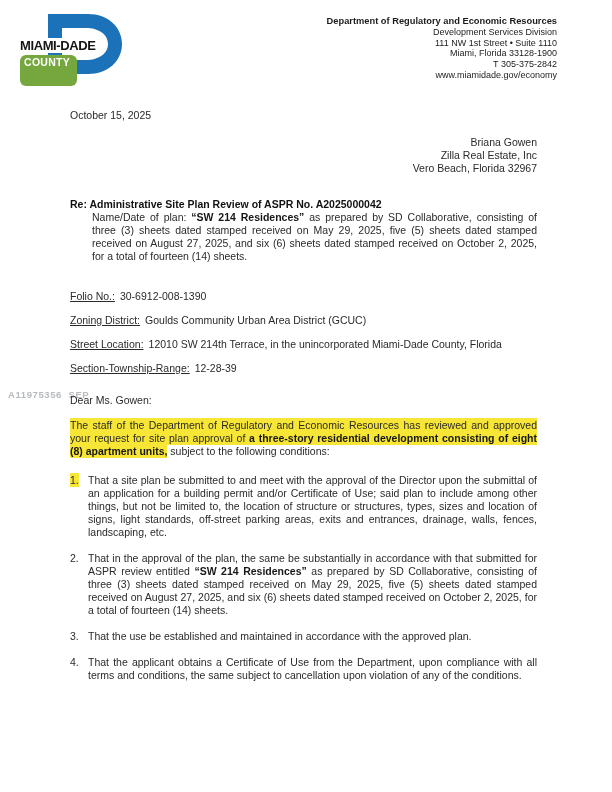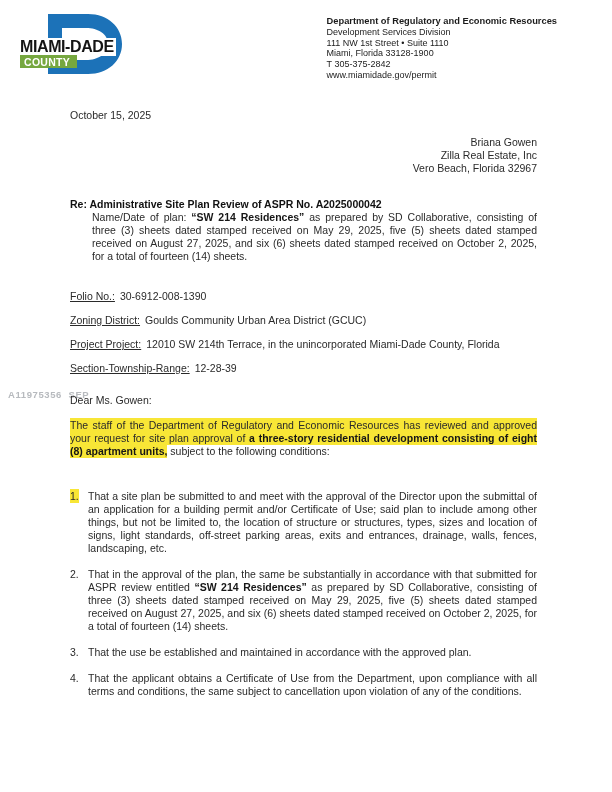--- a/index.html
+++ b/index.html
@@ -13,33 +13,33 @@
   }
 
   
   .header { position: absolute; top: 0; left: 0; right: 0; height: 95px; }
 
   .logo { position: absolute; left: 20px; top: 14px; width: 102px; height: 62px; }
   .logo-d { position: absolute; right: 0; top: 0; }
   .logo-name {
     position: absolute; left: 0; top: 24px;
     background: #ffffff;
-    font-weight: bold; font-size: 16px; letter-spacing: -0.4px;
+    font-weight: bold; font-size: 13px; letter-spacing: -0.4px;
     color: #141414; padding: 0 2px 0 0; white-space: nowrap;
   }
   .logo-county {
     position: absolute; left: 0; top: 41px;
     background: var(--logo-green, #76a73f);
     color: #ffffff; font-weight: bold; font-size: 10.5px;
-    padding: 1px 7px 0 4px; letter-spacing: 0.3px; white-space: nowrap;
+    padding: 1px 7px 18px 4px; letter-spacing: 0.3px; white-space: nowrap; border-radius: 6px;
   }
 
   .header-address {
     position: absolute; top: 16px; right: 55px;
-    font-size: 9px; line-height: 10.8px; color: #1c1c1c;
+    text-align: right; font-size: 9px; line-height: 10.8px; color: #1c1c1c;
   }
   .header-address .dept { font-weight: bold; font-size: 9.3px; }
 
   
   .watermark {
     position: absolute; left: 8px; top: 389px;
     color: #b7babe; font-size: 9.5px; letter-spacing: 0.6px;
     z-index: 0; white-space: pre; font-weight: bold;
   }
 
@@ -50,21 +50,21 @@
   }
   .date { margin-bottom: 14px; }
   .recipient { margin-bottom: 23px; text-align: right; }
   .subject { font-weight: bold; color: #111; }
   .plan-paragraph { padding-left: 22px; text-align: justify; margin-bottom: 27px; }
   .b { font-weight: bold; color: #161616; }
   .field-row { margin-bottom: 11px; }
   .field-label { text-decoration: underline; margin-right: 5px; text-align: center; }
   .fields { margin-bottom: 19px; }
   .salutation { margin-bottom: 12px; }
-  .approval-paragraph { text-align: justify; margin-bottom: 32px; }
+  .approval-paragraph { text-align: justify; margin-bottom: 16px; }
   mark.hl, span.hl { background: #f8e636; color: inherit; padding: 1px 0; }
   .conditions { }
   .cond-row { display: flex; margin-bottom: 13px; }
   .cond-num { width: 18px; flex: 0 0 18px; }
   .cond-text { flex: 1; text-align: justify; }
 </style>
 </head>
 <body>
 
 <div class="page">
@@ -80,21 +80,21 @@
       <div class="logo-name">MIAMI-DADE</div>
       <div class="logo-county">COUNTY</div>
     </div>
 
     <div class="header-address">
       <div class="dept">Department of Regulatory and Economic Resources</div>
       <div>Development Services Division</div>
       <div>111 NW 1st Street • Suite 1110</div>
       <div>Miami, Florida 33128-1900</div>
       <div>T 305-375-2842</div>
-      <div>www.miamidade.gov/permit</div>
+      <div>www.miamidade.gov/economy</div>
     </div>
   </div>
 
   <div class="content">
 
     <div class="date">October 15, 2025</div>
 
     <div class="recipient">
       <div>Briana Gowen</div>
       <div>Zilla Real Estate, Inc</div>
@@ -108,21 +108,21 @@
     </div>
 
     <div class="fields">
       <div class="field-row">
         <span class="field-label">Folio No.:</span><span>30-6912-008-1390</span>
       </div>
       <div class="field-row">
         <span class="field-label">Zoning District:</span><span>Goulds Community Urban Area District (GCUC)</span>
       </div>
       <div class="field-row">
-        <span class="field-label">Project Project:</span><span>12010 SW 214th Terrace, in the unincorporated Miami-Dade County, Florida</span>
+        <span class="field-label">Street Location:</span><span>12010 SW 214th Terrace, in the unincorporated Miami-Dade County, Florida</span>
       </div>
       <div class="field-row">
         <span class="field-label">Section-Township-Range:</span><span>12-28-39</span>
       </div>
     </div>
 
     <div class="salutation">Dear Ms. Gowen:</div>
 
     <div class="approval-paragraph">
       <mark class="hl" style="background: rgb(248, 230, 54);"><span>The staff of the Department of Regulatory and Economic Resources has reviewed and approved your request for site plan approval of </span><span class="b">a three-story residential development consisting of eight (8) apartment units,</span></mark><span> subject to the following conditions:</span>

